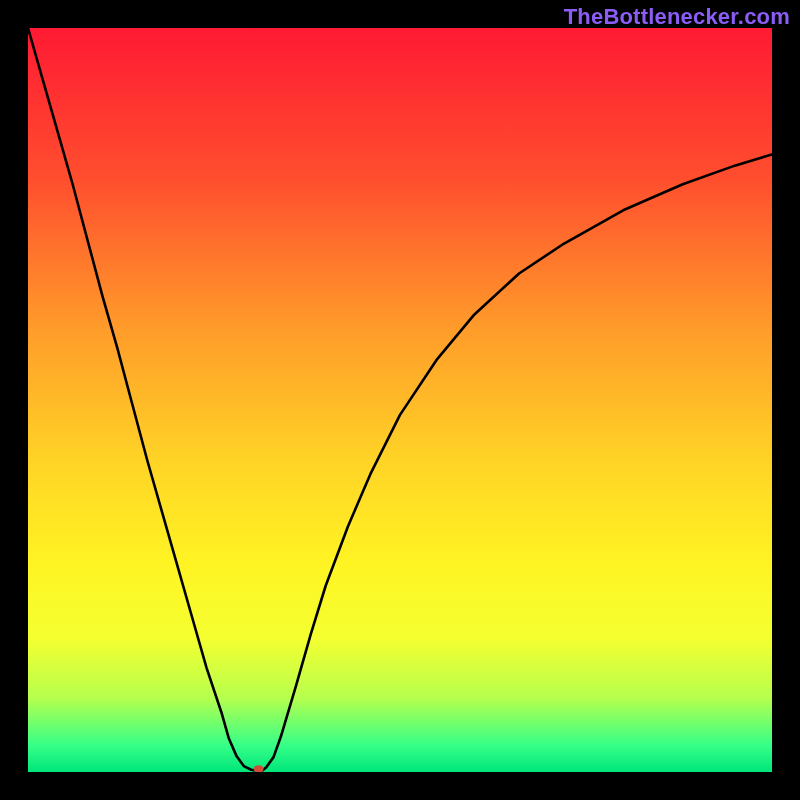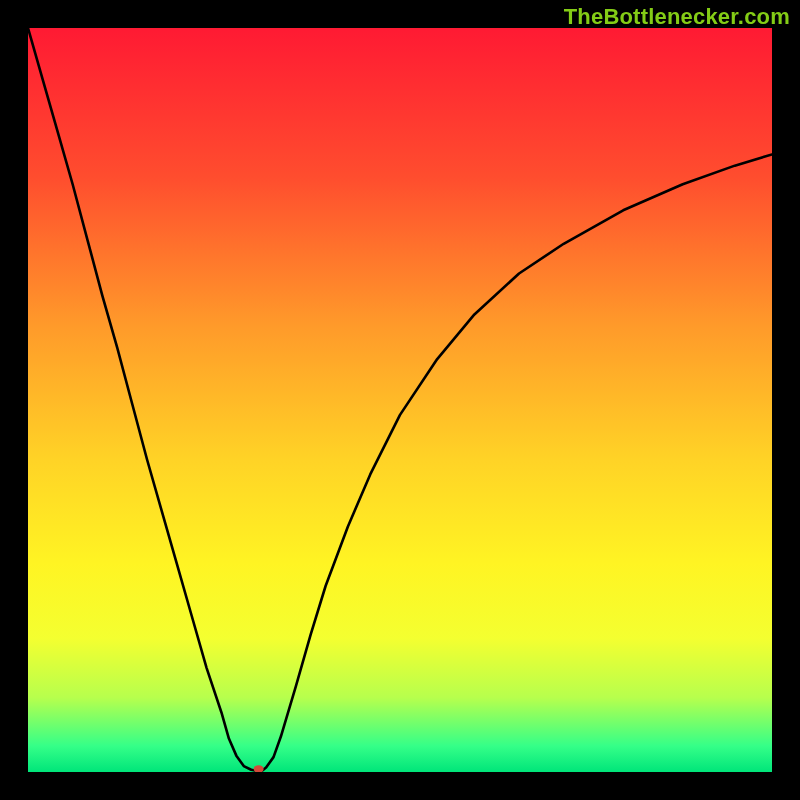--- a/index.html
+++ b/index.html
@@ -14,21 +14,21 @@
   .frame {
     position: relative;
     width: 800px;
     height: 800px;
     background: #000;
   }
   .watermark {
     position: absolute;
     top: 4px;
     right: 10px;
-    color: #84cc16;
+    color: #8b5cf6;
     font-size: 22px;
     font-weight: 600;
     letter-spacing: 0.2px;
     user-select: none;
   }
   svg.plot {
     position: absolute;
     left: 28px;
     top: 28px;
     width: 744px;

